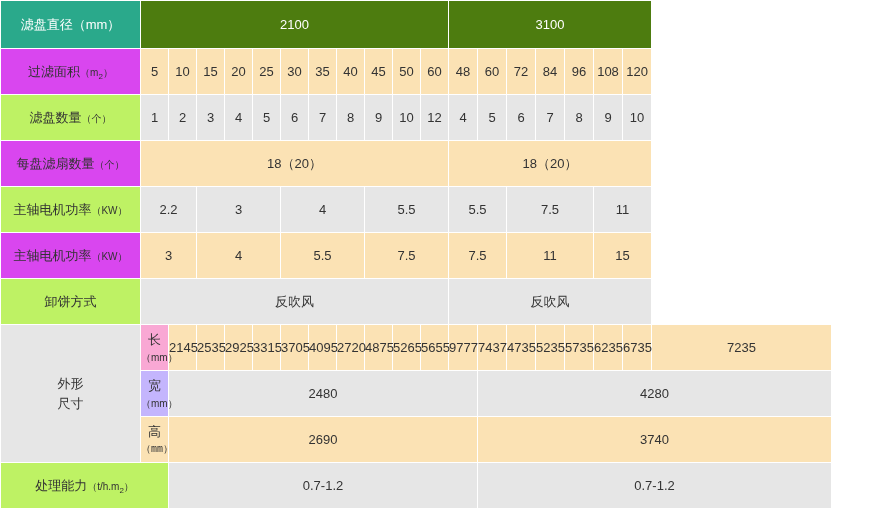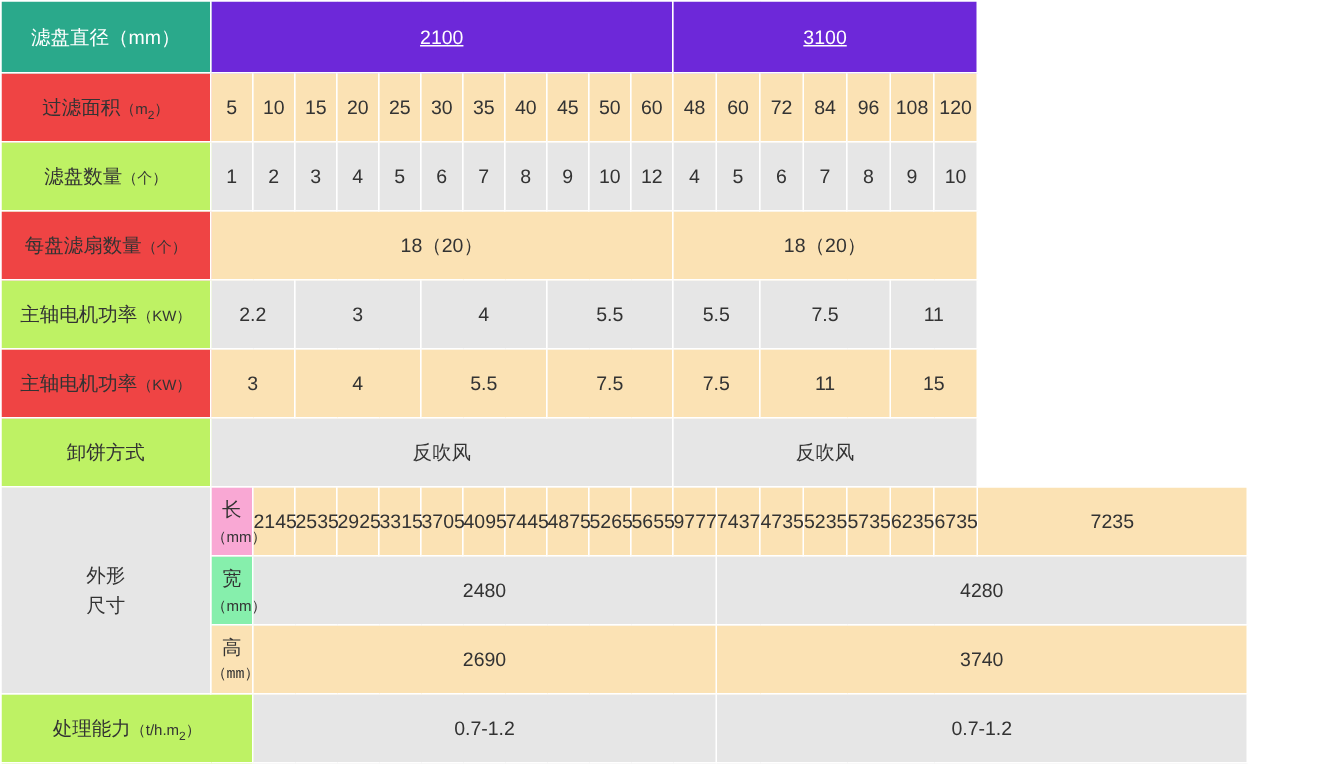--- a/index.html
+++ b/index.html
@@ -24,35 +24,34 @@
     text-align: center;
     vertical-align: middle;
     font-size: 13px;
     color: #333333;
     padding: 0;
     height: 36px;
     box-sizing: border-box;
   }
   
   .hdr-teal {
-    background: #6d28d9;
+    background: #4d7c0f;
     color: #ffffff !important;
     font-size: 15px;
     height: 48px !important;
-    text-decoration: underline;
   }
   .hdr-label {
     background: #2aa98b;
     color: #ffffff !important;
     font-size: 15px;
     height: 48px !important;
   }
   
   .lbl-cream {
-    background: #ef4444;
+    background: #d946ef;
     color: #333333;
     font-size: 14px;
     height: 46px !important;
   }
   .lbl-gray {
     background: #bef264;
     color: #333333;
     font-size: 14px;
     height: 46px !important;
   }
@@ -211,36 +210,36 @@
       </td>
       <td class="lbl-cream" style="width:70px; background:#f9a8d4;">
         <span>长</span><span class="unit">（mm）</span>
       </td>
       <td class="cell-cream small-num">2145</td>
       <td class="cell-cream small-num">2535</td>
       <td class="cell-cream small-num">2925</td>
       <td class="cell-cream small-num">3315</td>
       <td class="cell-cream small-num">3705</td>
       <td class="cell-cream small-num">4095</td>
-      <td class="cell-cream small-num">7445</td>
+      <td class="cell-cream small-num">2720</td>
       <td class="cell-cream small-num">4875</td>
       <td class="cell-cream small-num">5265</td>
       <td class="cell-cream small-num">5655</td>
       <td class="cell-cream small-num">9777</td>
       <td class="cell-cream small-num">7437</td>
       <td class="cell-cream small-num">4735</td>
       <td class="cell-cream small-num">5235</td>
       <td class="cell-cream small-num">5735</td>
       <td class="cell-cream small-num">6235</td>
       <td class="cell-cream small-num">6735</td>
       <td class="cell-cream small-num">7235</td>
     </tr>
 
     <tr>
-      <td class="lbl-gray" style="background:#86efac;">
+      <td class="lbl-gray" style="background:#c4b5fd;">
         <span>宽</span><span class="unit">（mm）</span>
       </td>
       <td class="cell-gray tall" colspan="11">2480</td>
       <td class="cell-gray tall" colspan="7">4280</td>
     </tr>
 
     <tr>
       <td class="lbl-cream" style="background:#fbe2b4;font-family:Liberation Mono, monospace;">
         <span>高</span><span class="unit">（mm）</span>
       </td>

